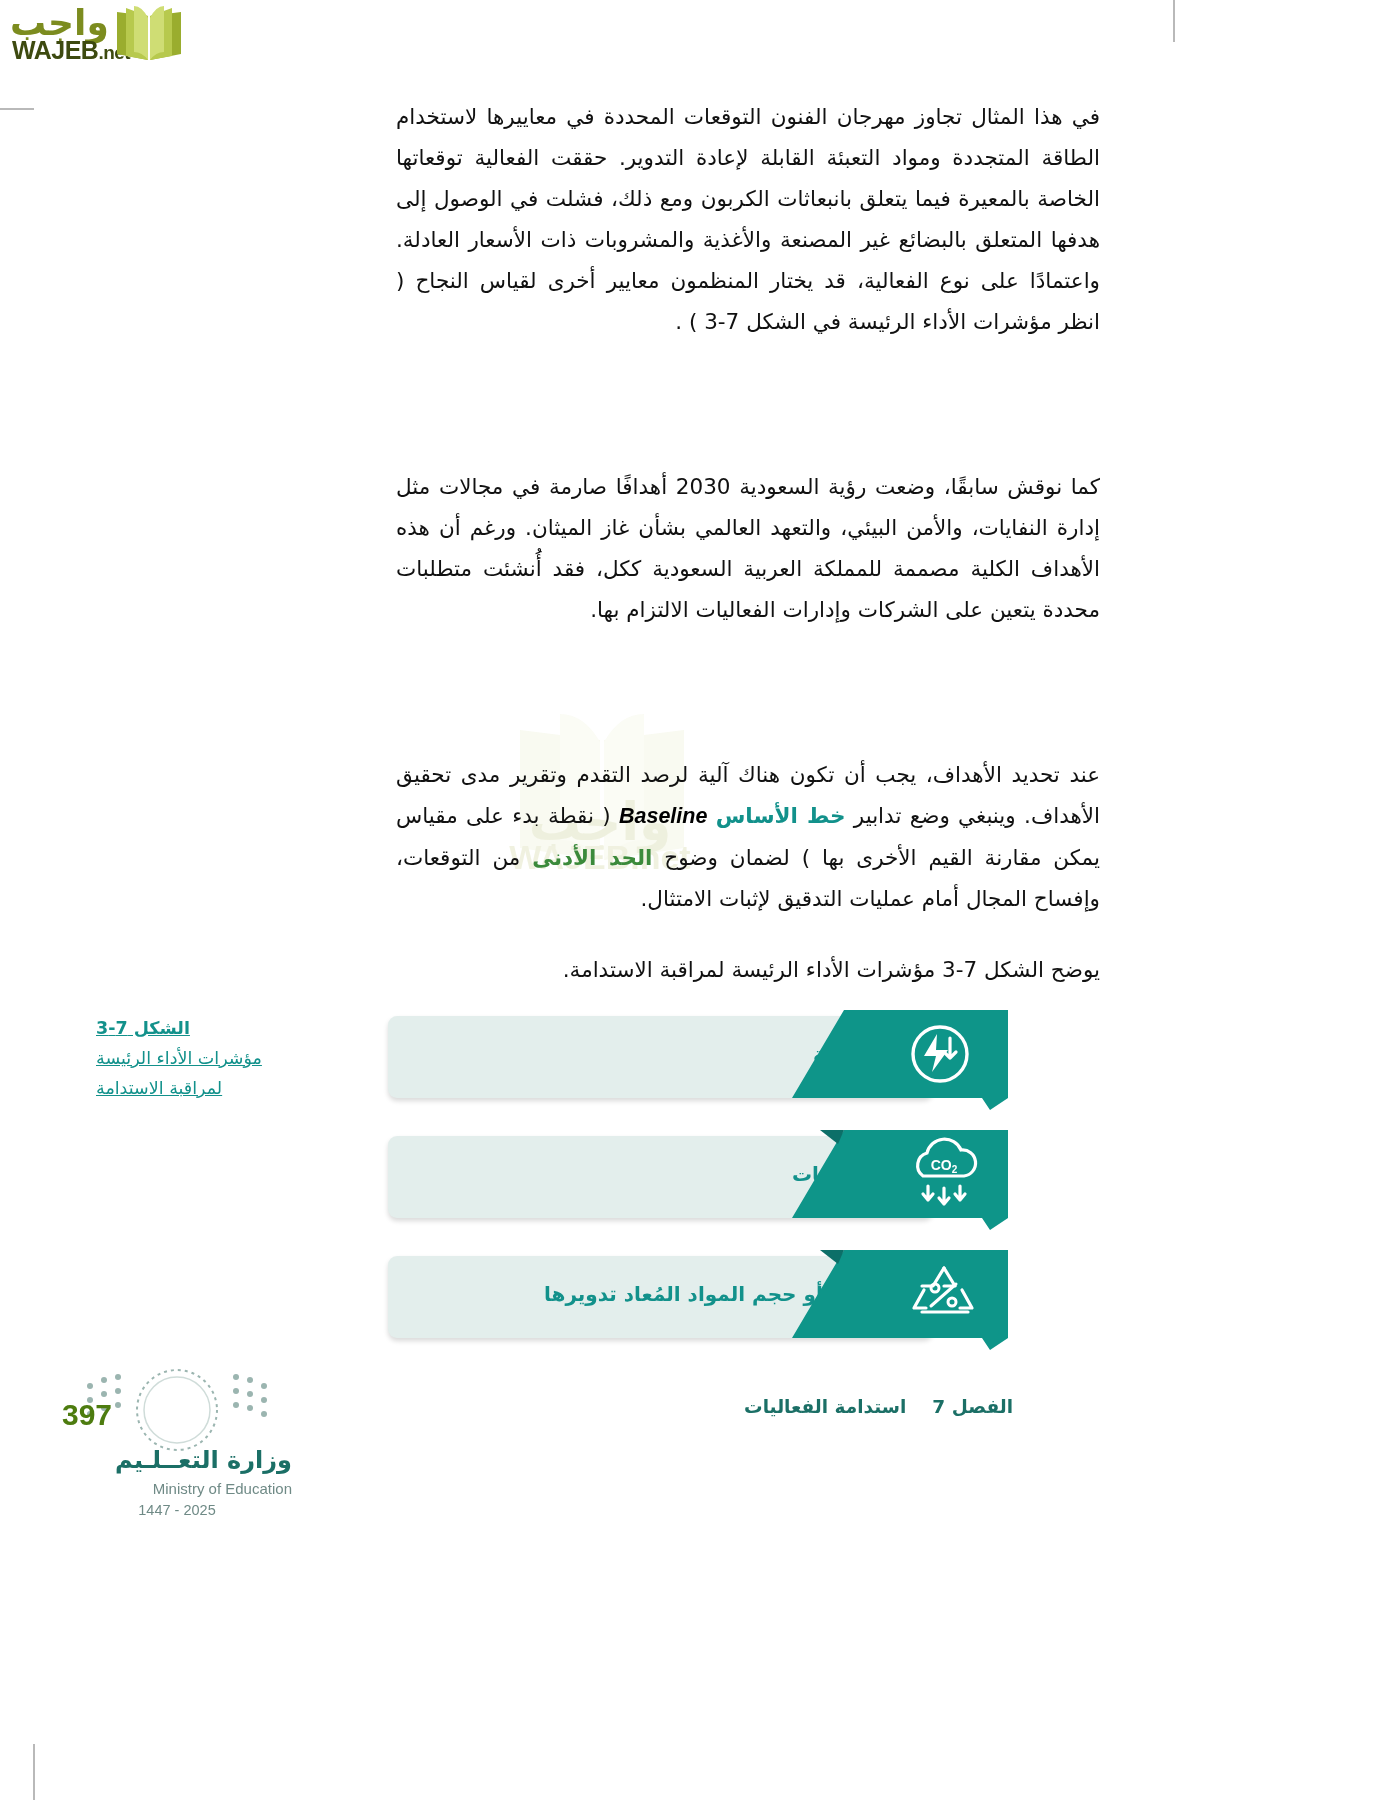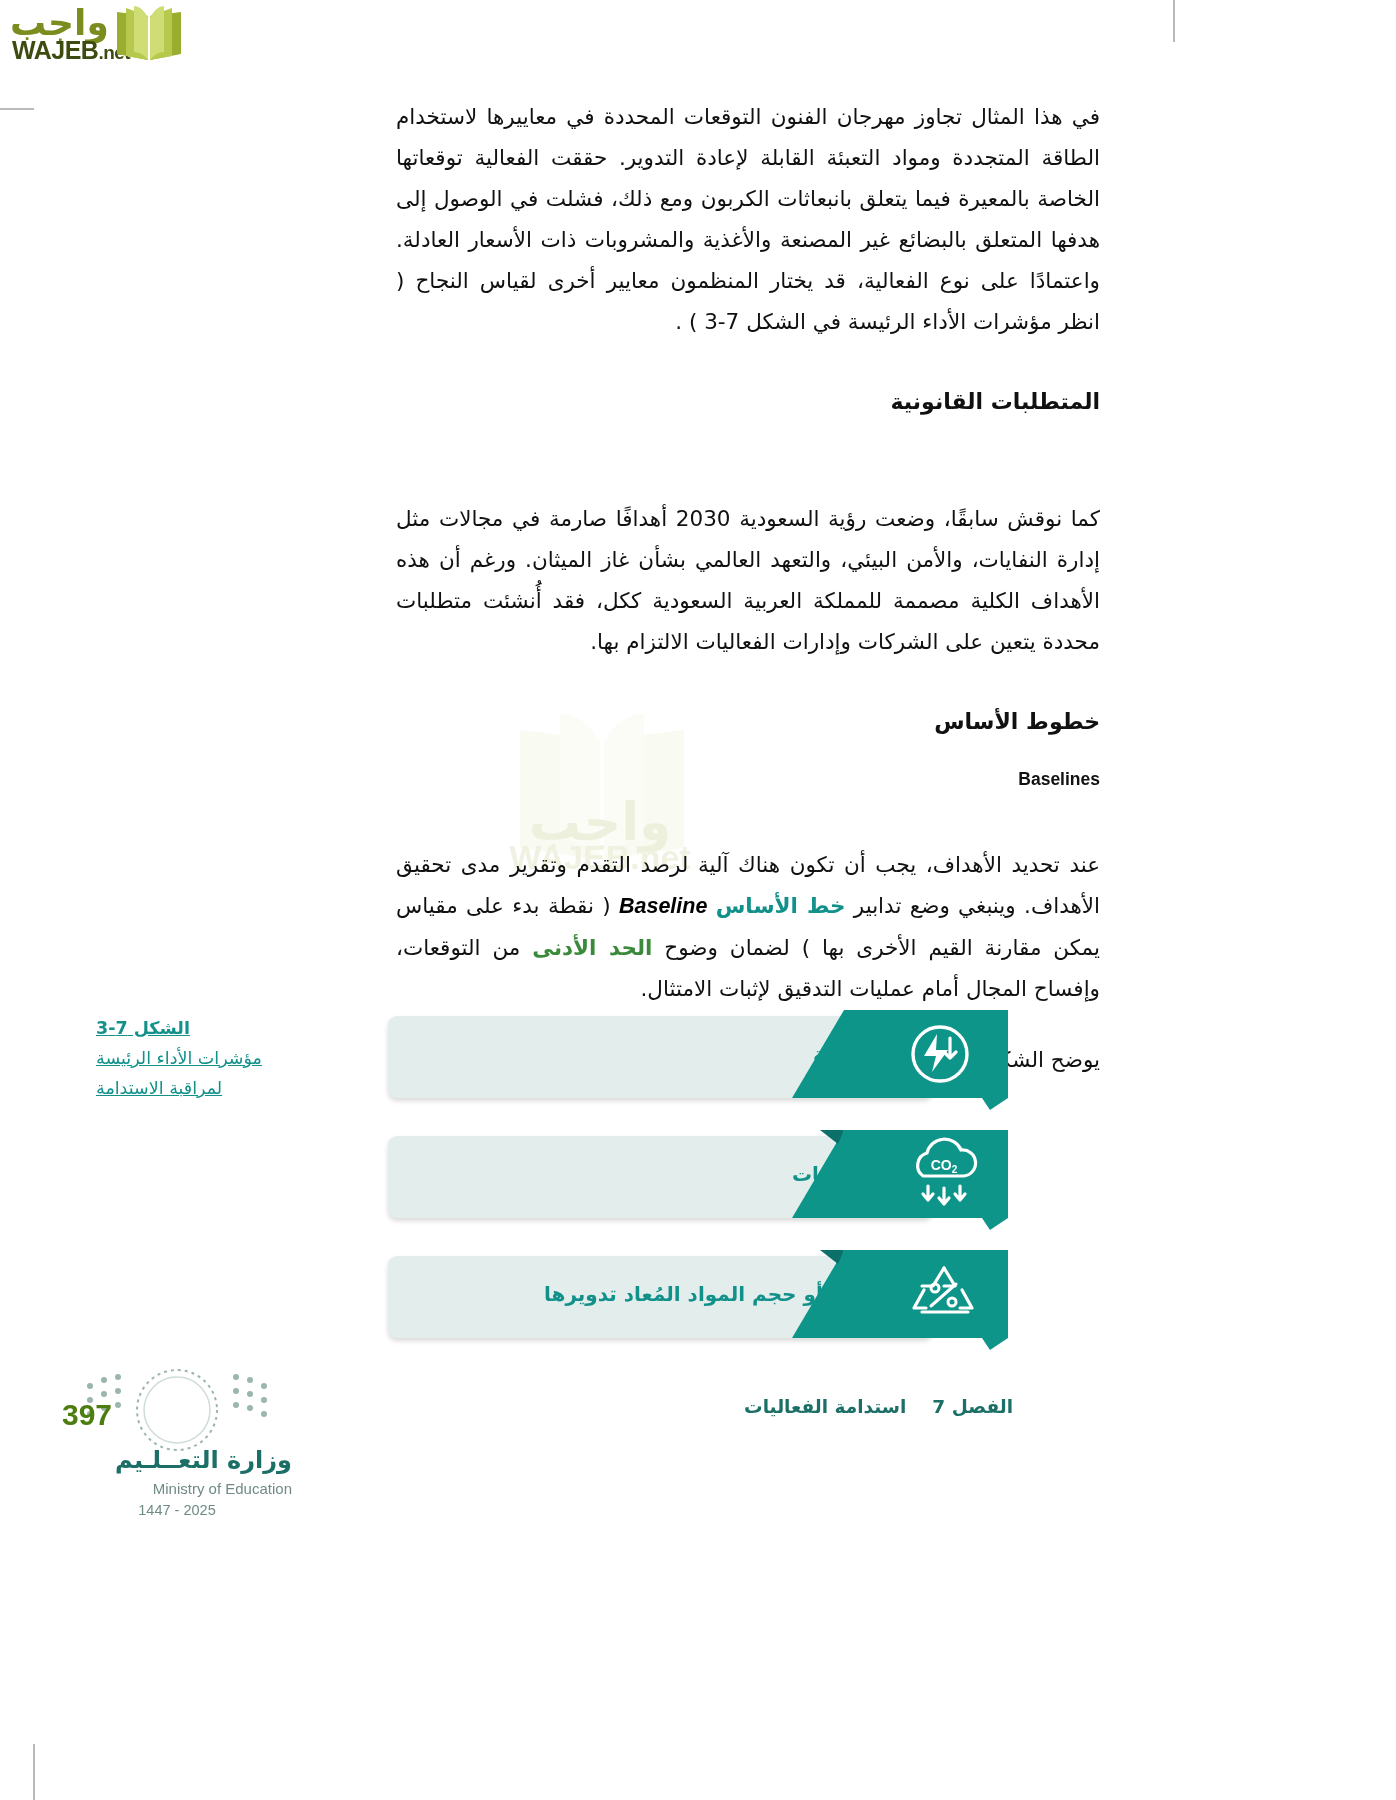--- a/index.html
+++ b/index.html
@@ -164,30 +164,27 @@
   </svg>
   <div class="wm-text">واجب</div>
   <div class="wm-sub">WAJEB.net</div>
 </div>
 
 <div class="col">
 
   <p class="body">في هذا المثال تجاوز مهرجان الفنون التوقعات المحددة في معاييرها لاستخدام الطاقة المتجددة ومواد التعبئة القابلة لإعادة التدوير. حققت الفعالية توقعاتها الخاصة بالمعيرة فيما يتعلق بانبعاثات الكربون ومع ذلك، فشلت في الوصول إلى هدفها المتعلق بالبضائع غير المصنعة والأغذية والمشروبات ذات الأسعار العادلة. واعتمادًا على نوع الفعالية، قد يختار المنظمون معايير أخرى لقياس النجاح ( انظر مؤشرات الأداء الرئيسة في الشكل 7-3 ) .</p>
 
   <div class="gap-a"></div>
-  <h2 class="head-ar">المتطلبات القانونية</h2>
   <div class="gap-b"></div>
 
   <div class="gap-c"></div>
   <p class="body">كما نوقش سابقًا، وضعت رؤية السعودية 2030 أهدافًا صارمة في مجالات مثل إدارة النفايات، والأمن البيئي، والتعهد العالمي بشأن غاز الميثان. ورغم أن هذه الأهداف الكلية مصممة للمملكة العربية السعودية ككل، فقد أُنشئت متطلبات محددة يتعين على الشركات وإدارات الفعاليات الالتزام بها.</p>
 
   <div class="gap-e"></div>
-  <h2 class="head-ar">خطوط الأساس</h2>
   <div class="gap-b"></div>
-  <h3 class="head-en">Baselines</h3>
 
   <div class="gap-c"></div>
   <p class="body"><span>عند تحديد الأهداف، يجب أن تكون هناك آلية لرصد التقدم وتقرير مدى تحقيق الأهداف. وينبغي وضع تدابير </span><span class="term-teal">خط الأساس</span><span> </span><span class="term-en">Baseline</span><span> ( نقطة بدء على مقياس يمكن مقارنة القيم الأخرى بها ) لضمان وضوح </span><span class="term-green">الحد الأدنى</span><span> من التوقعات، وإفساح المجال أمام عمليات التدقيق لإثبات الامتثال.</span></p>
 
   <div class="gap-d"></div>
   <p class="body">يوضح الشكل 7-3 مؤشرات الأداء الرئيسة لمراقبة الاستدامة.</p>
 </div>
 
 <div class="fig-caption">
   <div class="c-title">الشكل 7-3</div>

